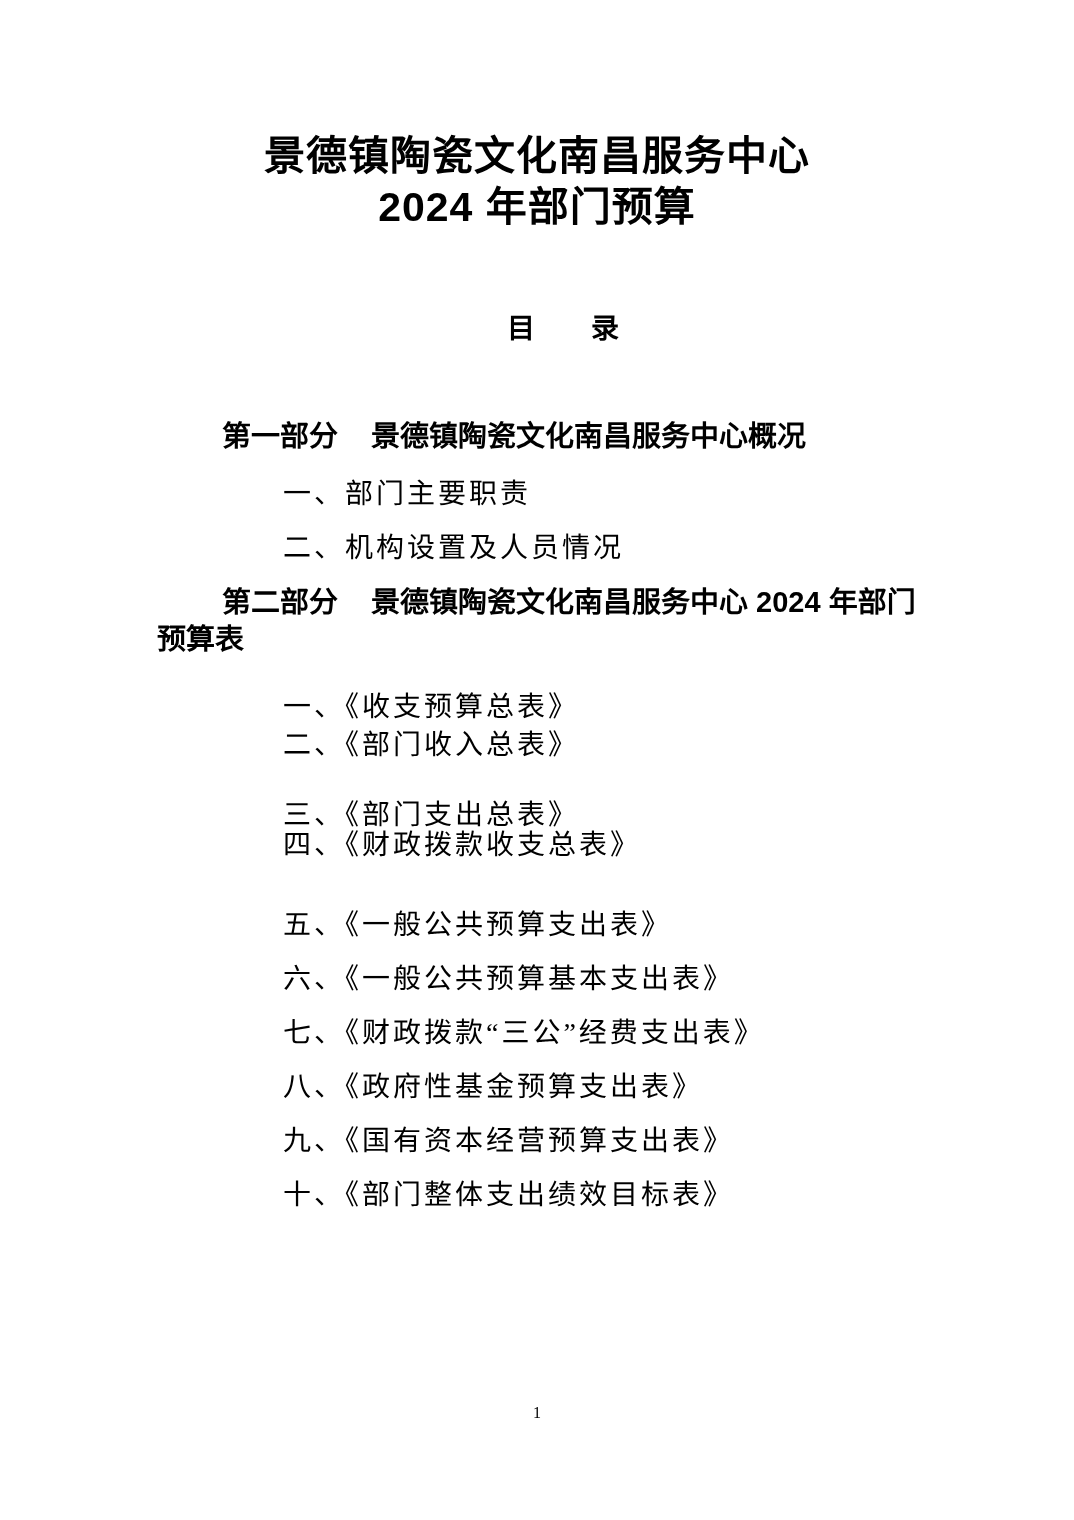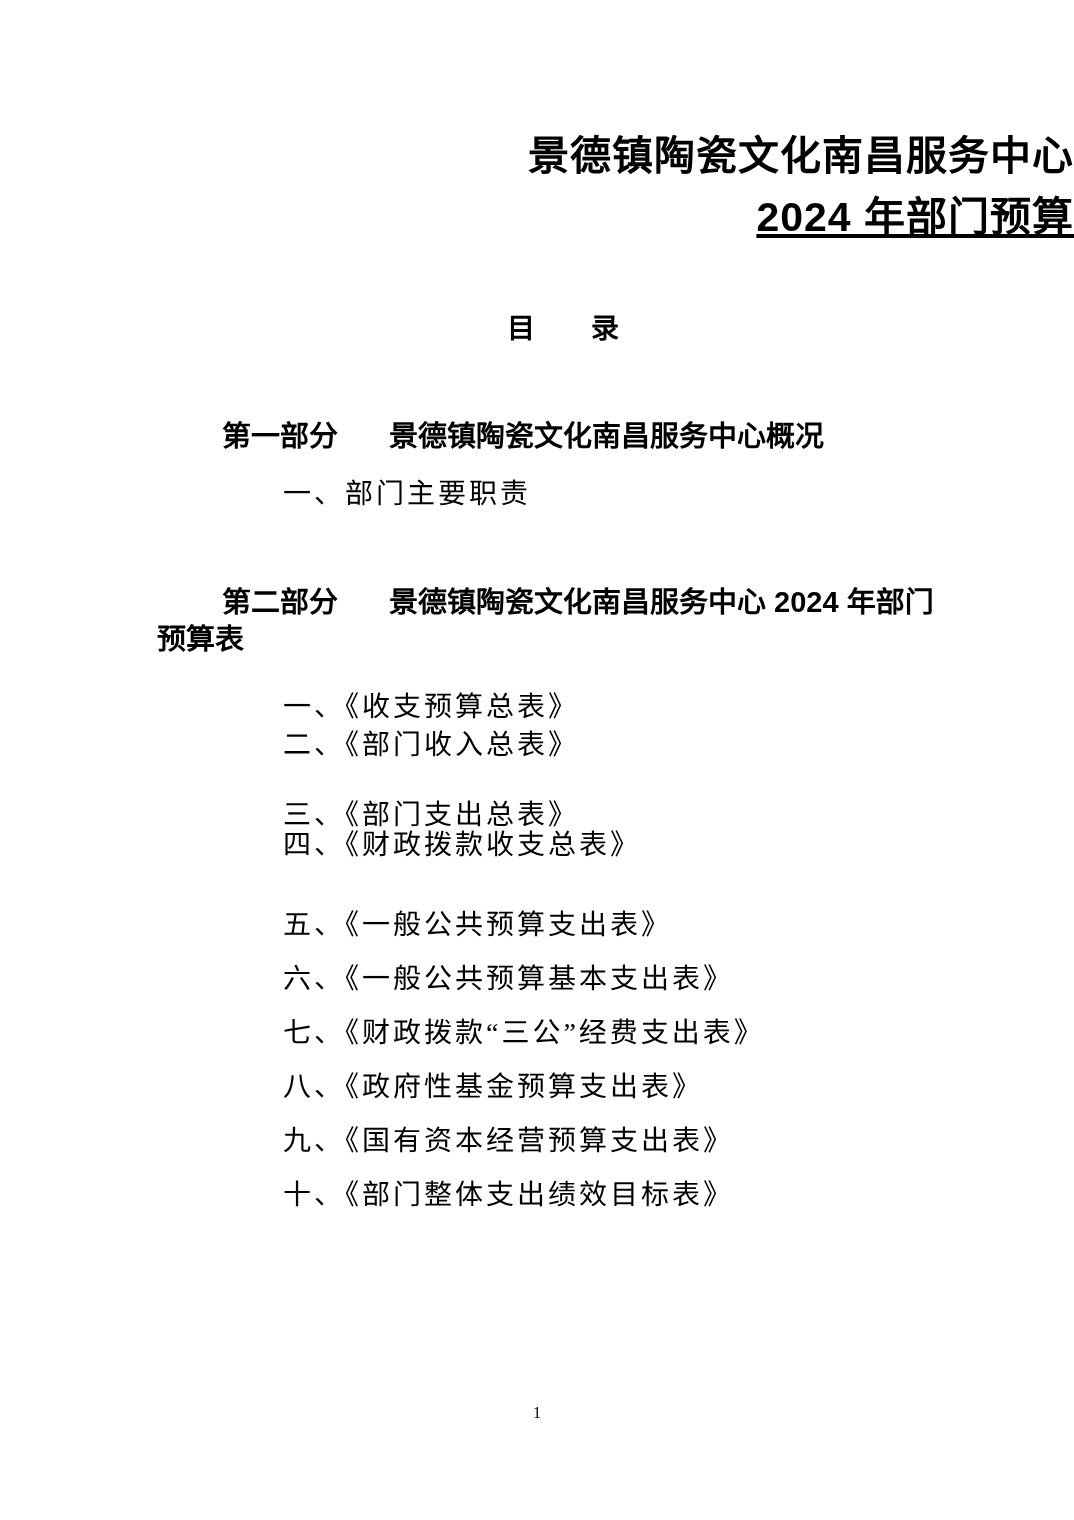--- a/index.html
+++ b/index.html
@@ -14,30 +14,30 @@
     background: #ffffff;
     color: #000000;
     overflow: hidden;
   }
   
   .doc-title {
     position: absolute;
     left: 0;
     width: 1074px;
     margin: 0;
-    text-align: right;
+    text-align: center;
     font-family: "Liberation Sans", sans-serif;
     font-weight: 700;
     font-size: 41px;
     line-height: 1.15;
     letter-spacing: 1px;
     white-space: nowrap;
   }
   .doc-title.line1 { top: 133px; }
-  .doc-title.line2 { top: 194px; text-decoration: underline; }
+  .doc-title.line2 { top: 184px; }
 
   
   .toc-heading {
     position: absolute;
     top: 312px;
     left: 0;
     width: 1074px;
     text-align: center;
     font-family: "Liberation Sans", sans-serif;
     font-weight: 700;
@@ -52,21 +52,21 @@
     position: absolute;
     left: 222px;
     font-family: "Liberation Sans", sans-serif;
     font-weight: 700;
     font-size: 29px;
     line-height: 1.2;
     white-space: nowrap;
   }
   .part-heading .part-label {
     display: inline-block;
-    margin-right: 51px;
+    margin-right: 33px;
   }
   .part-heading.continuation {
     left: 157px;
   }
 
   
   .toc-item {
     position: absolute;
     left: 283px;
     font-family: "Liberation Serif", serif;
@@ -98,20 +98,21 @@
   <h1 class="doc-title line2">2024 年部门预算</h1>
 
   <div class="toc-heading">目　　录</div>
 
   <div class="part-heading" style="top:419px">
     <span class="part-label">第一部分</span><span class="part-title">景德镇陶瓷文化南昌服务中心概况</span>
   </div>
 
   <div class="toc-item" style="top:477px">一、部门主要职责</div>
 
+  <div class="toc-item" style="top:531px">二、机构设置及人员情况</div>
 
   <div class="part-heading" style="top:585px">
     <span class="part-label">第二部分</span><span class="part-title">景德镇陶瓷文化南昌服务中心 2024 年部门</span>
   </div>
 
   <div class="part-heading continuation" style="top:622px">预算表</div>
 
   <div class="toc-item" style="top:690px">一、《收支预算总表》</div>
 
   <div class="toc-item" style="top:728px">二、《部门收入总表》</div>

